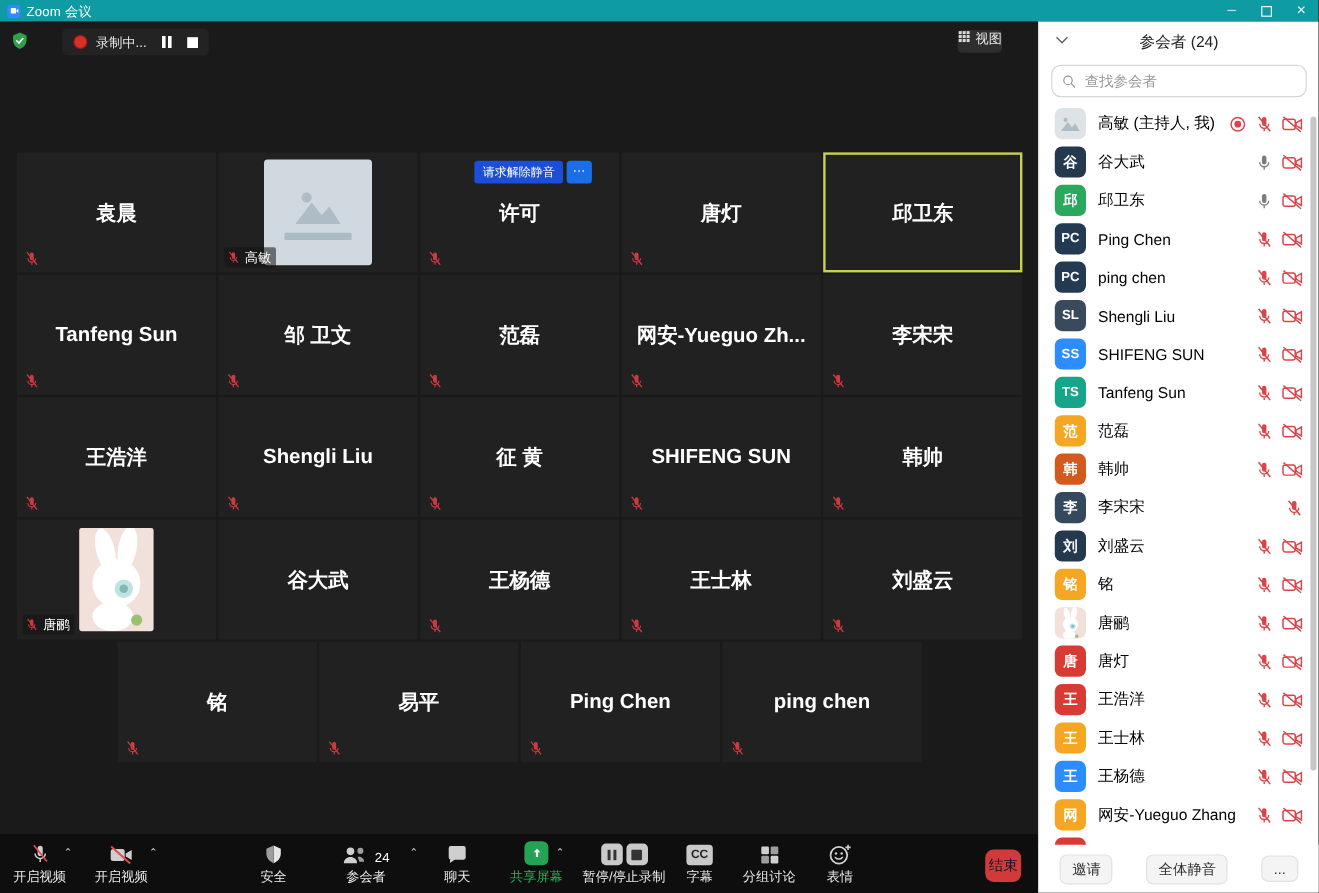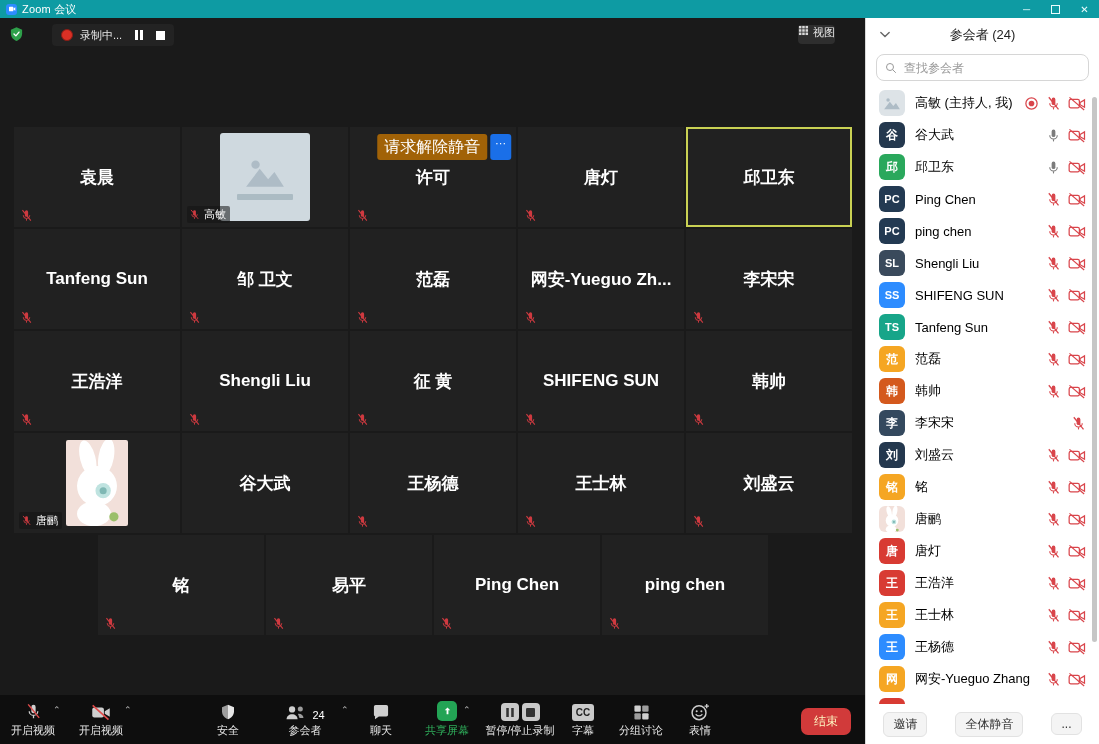--- a/index.html
+++ b/index.html
@@ -28,21 +28,21 @@
   .grid{position:absolute;left:14px;top:109px;width:838px;display:grid;grid-template-columns:repeat(5,1fr);grid-auto-rows:100px;gap:2px;}
   .grid-last{position:absolute;left:14px;top:517px;width:838px;height:100px;display:flex;justify-content:center;gap:2px;}
   .tile{position:relative;background:#212121;}
   .grid-last .tile{width:166px;height:100px;}
   .tile.highlight{outline:2px solid #c9d153;outline-offset:-2px;}
   .tile-center-name{position:absolute;inset:0;display:flex;align-items:center;justify-content:center;color:#fff;font-weight:700;font-size:17px;white-space:nowrap;}
   .tile-mic{position:absolute;left:6px;bottom:5px;color:#cf3a40;line-height:0;}
   .tile-label{position:absolute;left:5px;bottom:4px;display:flex;align-items:center;gap:4px;color:#fff;font-size:11px;background:rgba(20,20,20,.55);padding:1px 4px 1px 2px;border-radius:2px;}
   .tile-label .tile-mic-inline{color:#cf3a40;line-height:0;}
   .req-bar{position:absolute;top:7px;left:50%;transform:translateX(-50%);display:flex;gap:3px;}
-  .req-btn{background:#a16207;color:#fff;font-size:16px;padding:2.5px 7px;border-radius:3px;white-space:nowrap;cursor:pointer;margin-left:22px;}
+  .req-btn{background:#1d4ed8;color:#fff;font-size:10px;padding:2.5px 7px;border-radius:3px;white-space:nowrap;cursor:pointer;margin-left:22px;}
   .req-more{background:#1a6fe8;color:#fff;font-size:10.5px;padding:2.5px 5px;border-radius:3px;cursor:pointer;}
   .vid-placeholder{position:absolute;inset:0;display:flex;align-items:center;justify-content:center;}
   .vid-card{width:90px;height:88px;background:#cfd9df;border-radius:3px;display:flex;flex-direction:column;align-items:center;justify-content:center;gap:5px;}
   .vid-card .txtline{width:56px;height:6px;background:#9fb0ba;border-radius:1px;opacity:.75;}
   .bunny-wrap{position:absolute;inset:0;display:flex;align-items:center;justify-content:center;}
   .bunny-img{width:62px;height:86px;background:#f2e0da;border-radius:2px;position:relative;overflow:hidden;}
 
   
   .toolbar{position:absolute;left:0;bottom:0;width:865px;height:49px;background:#0e0e0e;}
   .tb{position:absolute;top:5px;display:flex;flex-direction:column;align-items:center;gap:2px;color:#e8e8e8;font-size:11px;cursor:pointer;}
@@ -57,21 +57,21 @@
   .tb-share{left:417px;width:60px;}
   .tb-share .tb-label{color:#2fae5b;}
   .tb-record{left:468px;width:104px;}
   .tb-cc{left:553px;width:60px;}
   .tb-breakout{left:606px;width:70px;}
   .tb-reactions{left:670px;width:60px;}
   .badge24{color:#fff;font-size:11px;margin-left:2px;}
   .share-sq{width:20px;height:20px;border-radius:5px;background:#23a455;display:flex;align-items:center;justify-content:center;}
   .gray-sq{width:18px;height:18px;border-radius:4px;background:#c9c9c9;display:flex;align-items:center;justify-content:center;color:#222;}
   .cc-sq{width:22px;height:17px;border-radius:3px;background:#c9c9c9;color:#222;font-size:10px;font-weight:700;display:flex;align-items:center;justify-content:center;}
-  .end-btn{position:absolute;right:14px;top:13px;background:#d13a3a;color:#fef9c3;font-size:12px;padding:5px 13px;border-radius:7px;cursor:pointer;font-family:Liberation Mono, monospace;}
+  .end-btn{position:absolute;right:14px;top:13px;background:#d13a3a;color:#0f172a;font-size:12px;padding:5px 3px;border-radius:7px;cursor:pointer;font-family:Liberation Mono, monospace;}
 
   
   .sidebar{position:absolute;top:18px;right:0;width:234px;height:726px;background:#fff;display:flex;flex-direction:column;border-left:1px solid #d9d9d9;box-sizing:border-box;margin-left:32px;}
   .sb-header{height:33px;display:flex;align-items:center;position:relative;flex:none;}
   .sb-chevron{position:absolute;left:14px;color:#666;font-size:10px;cursor:pointer;}
   .sb-title{width:100%;text-align:center;font-size:13px;color:#222;}
   .sb-search{margin:3px 10px 6px 10px;height:25px;border:1px solid #d6d6d6;border-radius:8px;display:flex;align-items:center;padding:0 8px;gap:5px;flex:none;background:#fff;}
   .sb-search input{border:none;outline:none;flex:1;font-size:12px;color:#333;font-family:inherit;background:transparent;}
   .sb-search input::placeholder{color:#9a9a9a;}
   .sb-list{flex:1;overflow:hidden;position:relative;}

